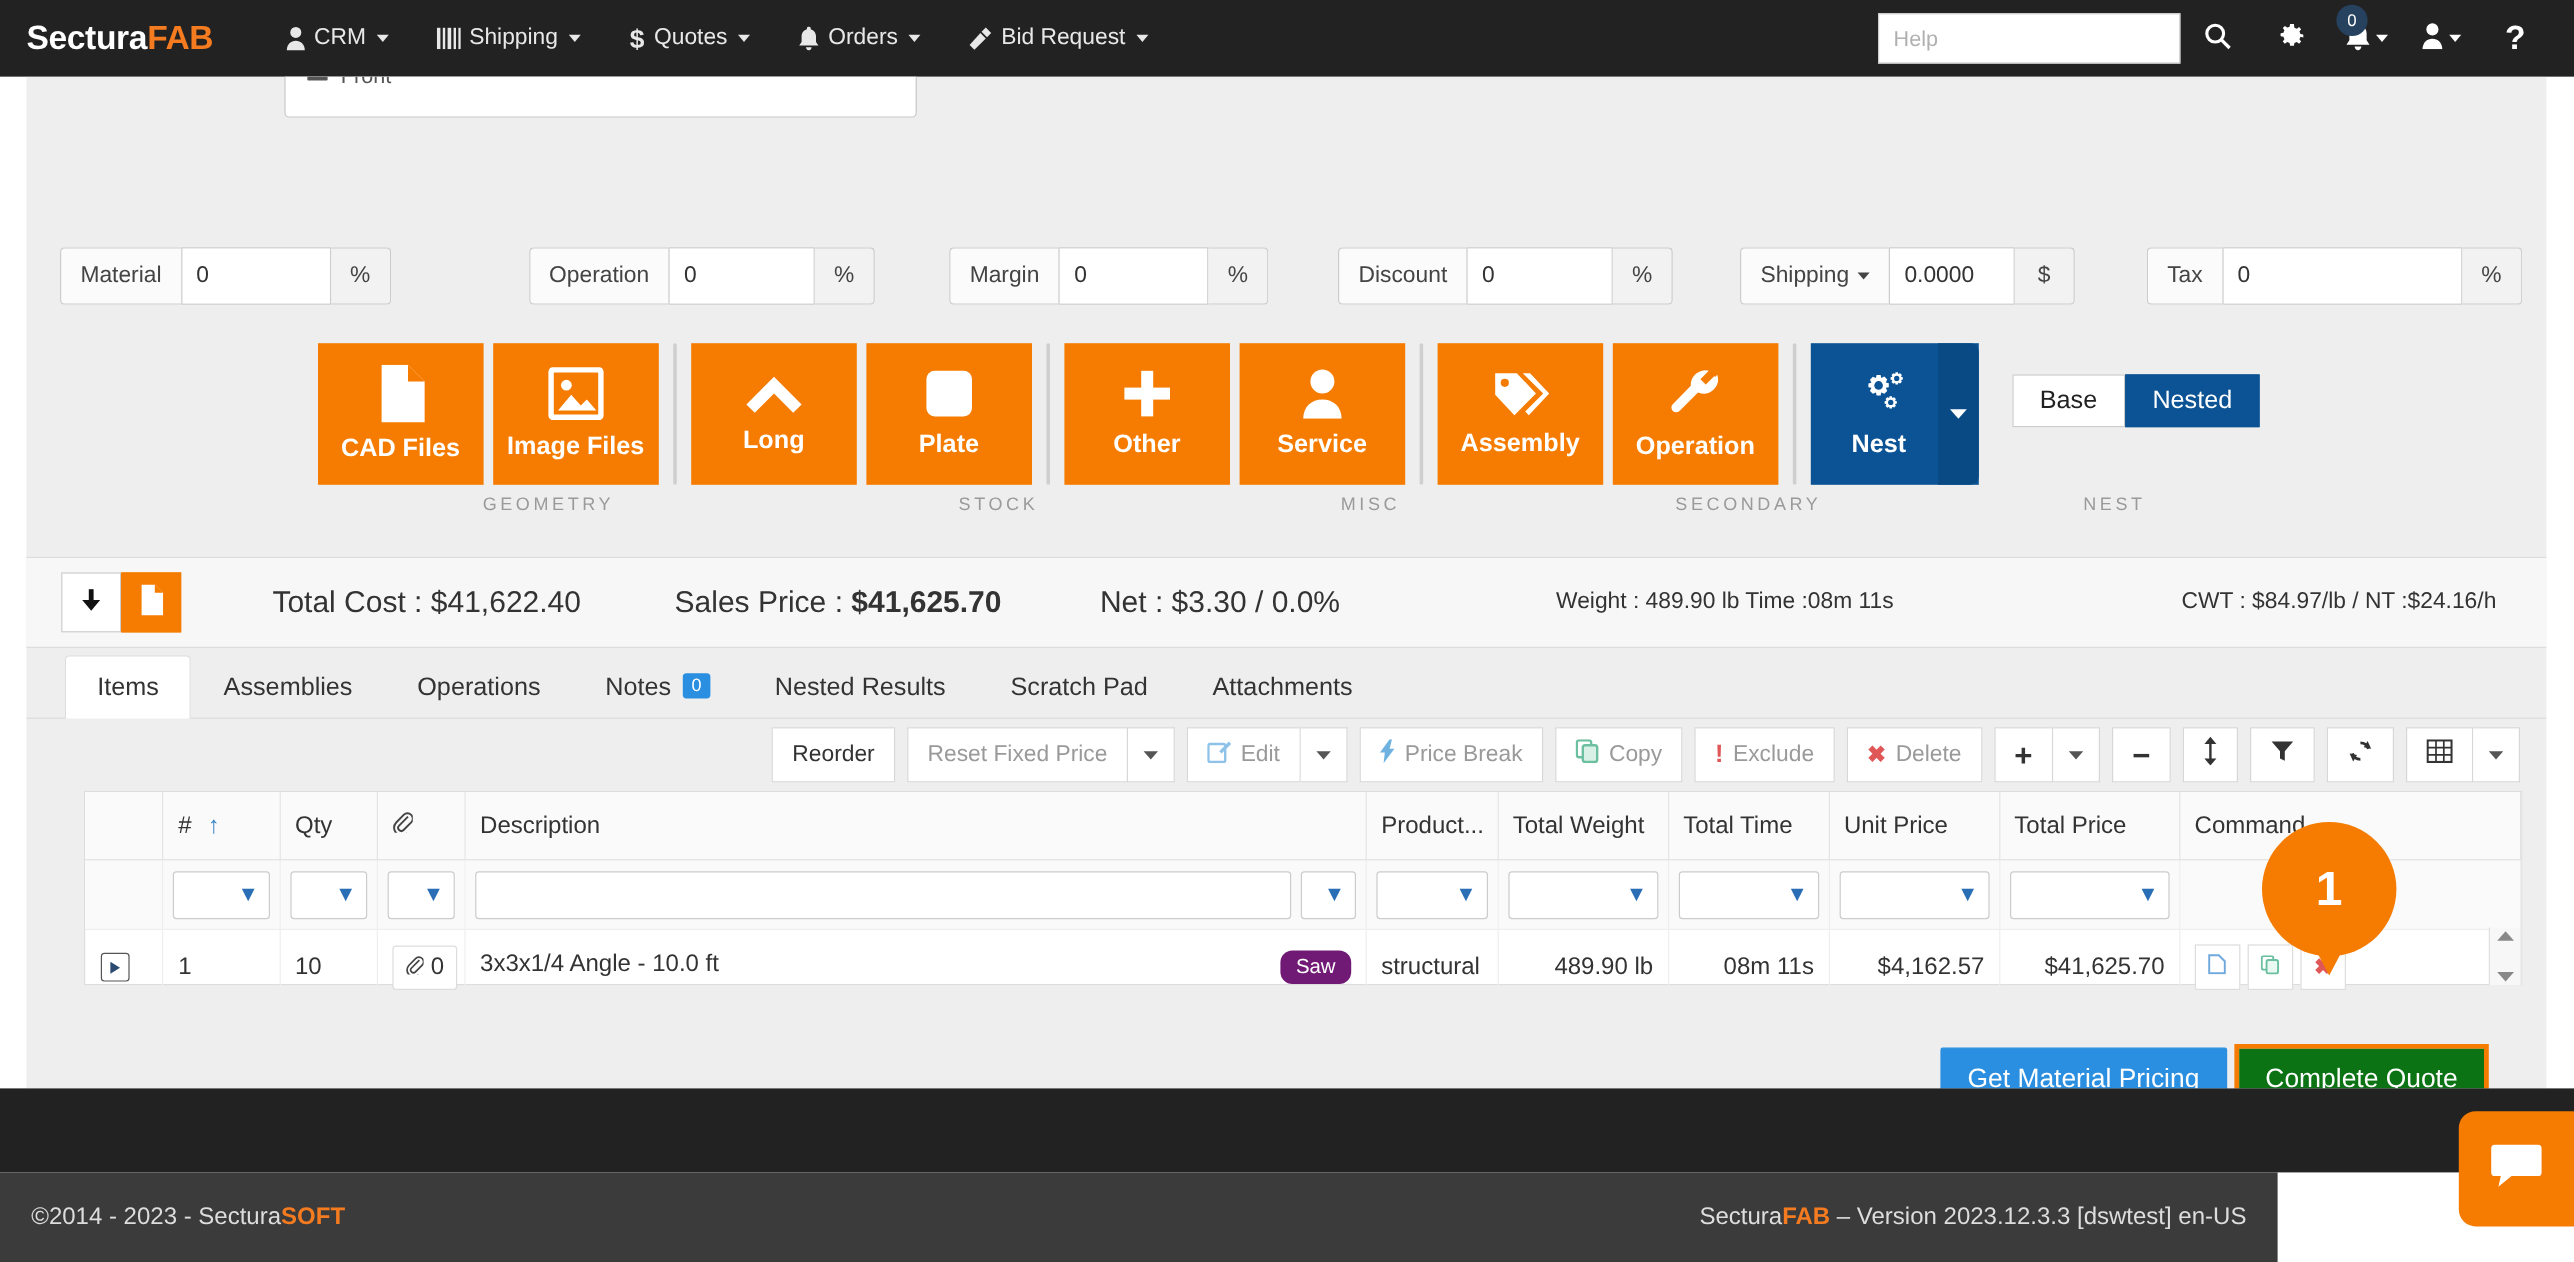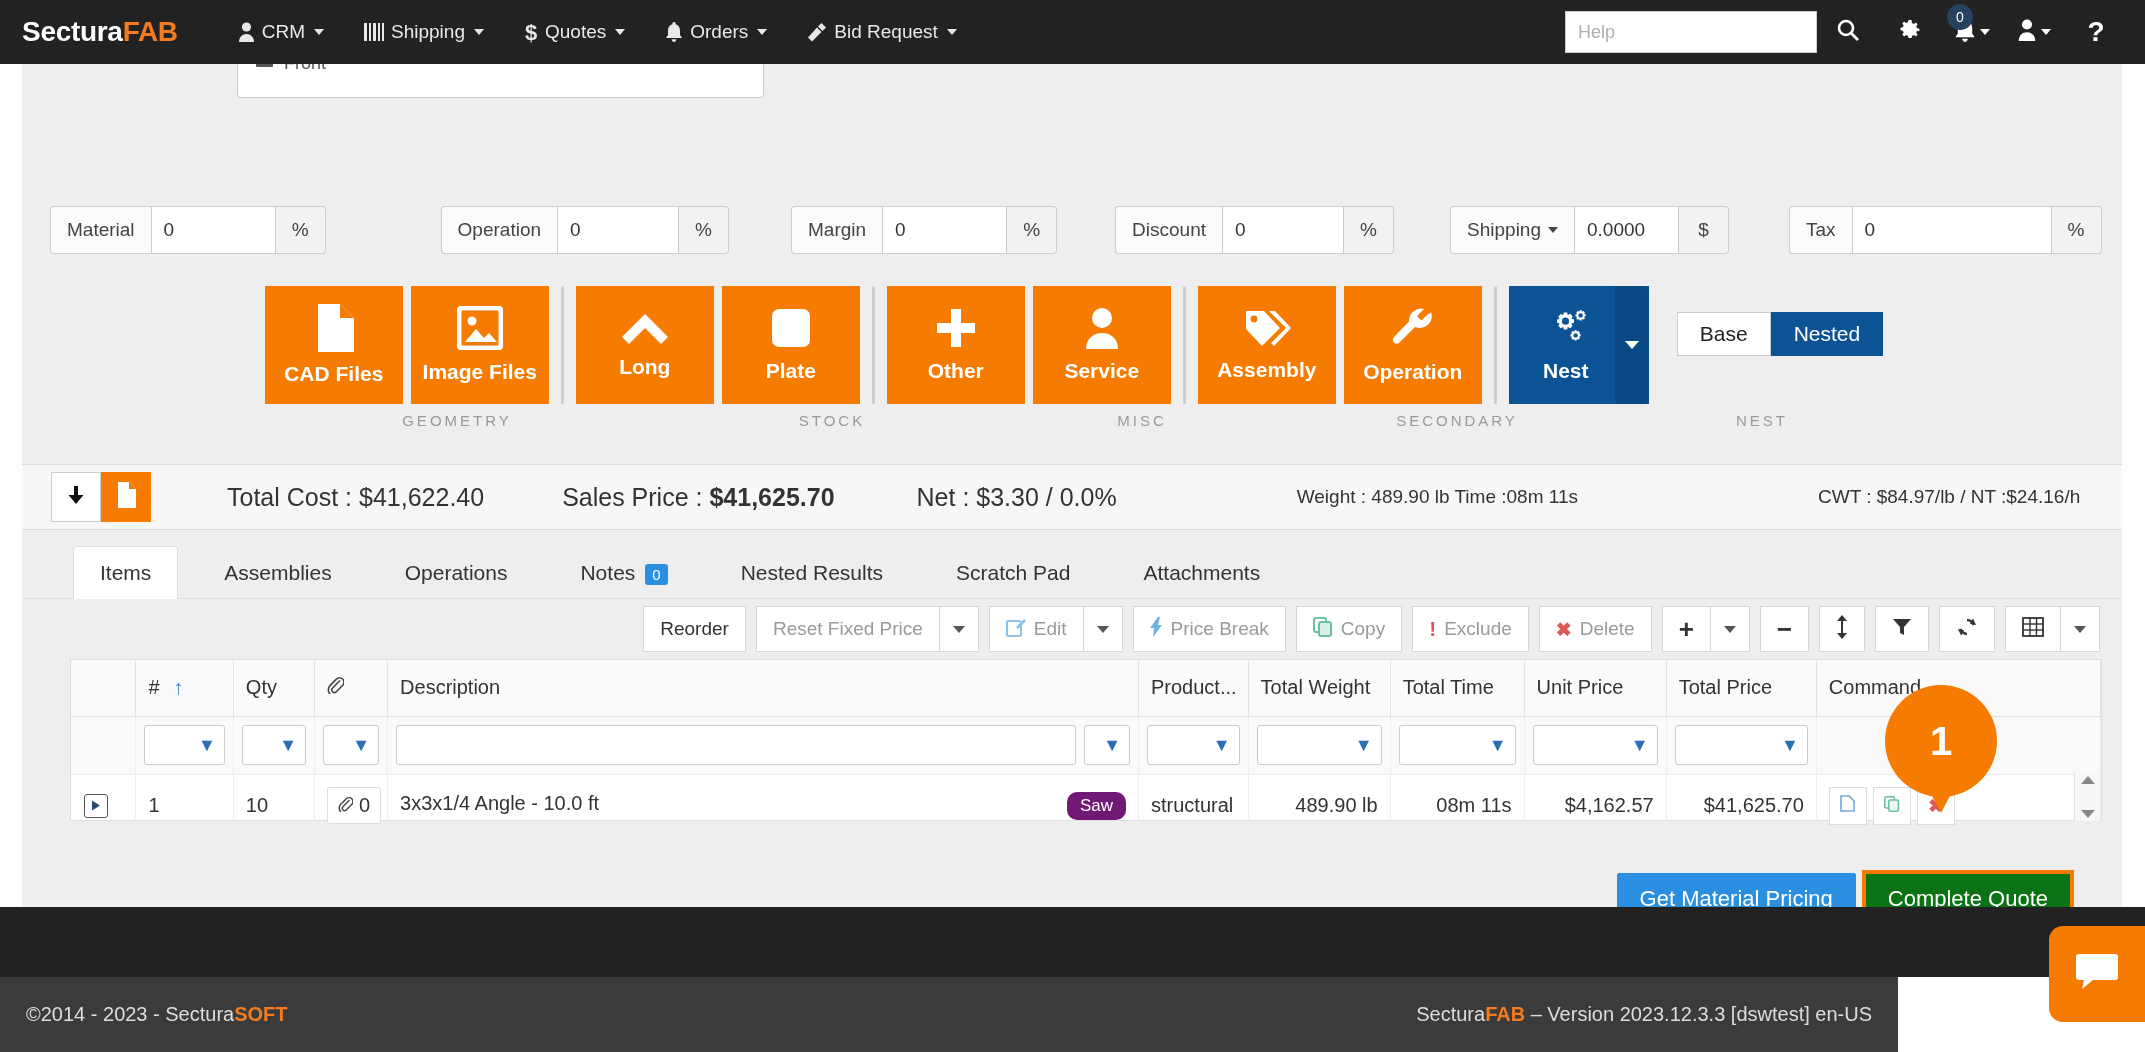--- a/index.html
+++ b/index.html
@@ -132,43 +132,43 @@
   .bn-base { background: #fff; color: #222; border: 1px solid #ccc; }
   .bn-nested { background: #0b5394; color: #fff; border: 1px solid #0b5394; }
   .group-caps {
     display: flex; justify-content: center; margin-top: 8px;
     font-size: 15px; letter-spacing: 3px; color: #9a9a9a;
   }
   .cap { text-align: center; }
 
   
   #total-bar {
-    position: absolute; left: 0; top: 400px; width: 2100px; height: 66px;
+    position: absolute; left: 0; top: 400px; width: 2100px; height: 76px;
     background: #f7f7f7; border-top: 1px solid #ddd; border-bottom: 1px solid #ddd;
     display: flex; align-items: center;
   }
   .tb-btn {
     width: 50px; height: 50px; display: flex; align-items: center;
     justify-content: center; border: 1px solid #ccc; background: #fff;
     cursor: pointer; margin-left: 7px;
   }
   .tb-btn.orange { background: #f57c00; border-color: #f57c00; margin-left: 0; }
   .tb-text { font-size: 25px; color: #333; }
   .tb-text.small { font-size: 19px; }
   .tb-text b { font-weight: bold; }
 
   
   #tabs {
     position: absolute; left: 0; top: 480px; width: 2100px; height: 55px;
     display: flex; align-items: flex-end; border-bottom: 1px solid #ddd;
   }
   .tab {
     font-size: 21px; color: #333; padding: 14px 26px; cursor: pointer;
-    display: flex; align-items: flex-end; gap: 10px; border: 1px solid transparent;
-    border-bottom: none; margin-bottom: -1px; margin-left: 19px;
+    display: flex; align-items: flex-start; gap: 10px; border: 1px solid transparent;
+    border-bottom: none; margin-bottom: -1px;
   }
   .tab.active { background: #fff; border-color: #ddd; border-radius: 4px 4px 0 0; }
   .tab-badge {
     background: #2a8fe0; color: #fff; font-size: 15px; border-radius: 3px;
     padding: 2px 7px; min-width: 22px; text-align: center;
   }
 
   
   #toolbar {
     position: absolute; left: 0; top: 535px; width: 2100px; height: 60px;

